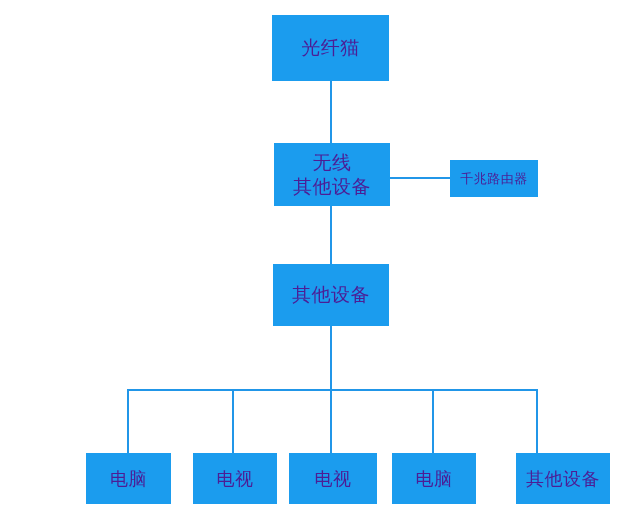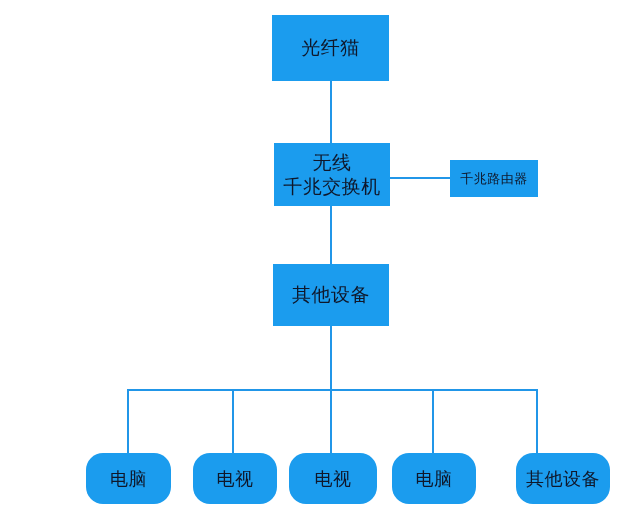--- a/index.html
+++ b/index.html
@@ -13,33 +13,33 @@
   #canvas {
     position: relative;
     width: 622px;
     height: 509px;
     background: #ffffff;
     overflow: hidden;
   }
   .node {
     position: absolute;
     background: #1b9cee;
-    color: #0f172a;
+    color: #4c1d95;
     display: flex;
     align-items: center;
     justify-content: center;
     text-align: center;
     line-height: 1.22;
     box-sizing: border-box;
     font-weight: 400;
     letter-spacing: 0.5px;
     white-space: pre-line;
   }
   .node-lg { font-size: 19px; }
-  .node-md { font-size: 18px; border-radius: 17px; }
+  .node-md { font-size: 18px; }
   .node-sm { font-size: 13px; }
 
   .link {
     position: absolute;
     background: #2196e8;
   }
   .link-v { width: 2px; }
   .link-h { height: 2px; }
 
   
@@ -82,21 +82,21 @@
 
   <div class="link link-v" id="drop-1"></div>
   <div class="link link-v" id="drop-2"></div>
   <div class="link link-v" id="drop-3"></div>
   <div class="link link-v" id="drop-4"></div>
   <div class="link link-v" id="drop-5"></div>
 
   <div class="node node-lg" id="node-modem">光纤猫</div>
 
   <div class="node node-lg" id="node-router">无线
-千兆交换机</div>
+其他设备</div>
 
   <div class="node node-sm" id="node-wifidev">千兆路由器</div>
 
   <div class="node node-lg" id="node-switch">其他设备</div>
 
   <div class="node node-md" id="node-pc1">电脑</div>
 
   <div class="node node-md" id="node-tv1">电视</div>
 
   <div class="node node-md" id="node-tv2">电视</div>

